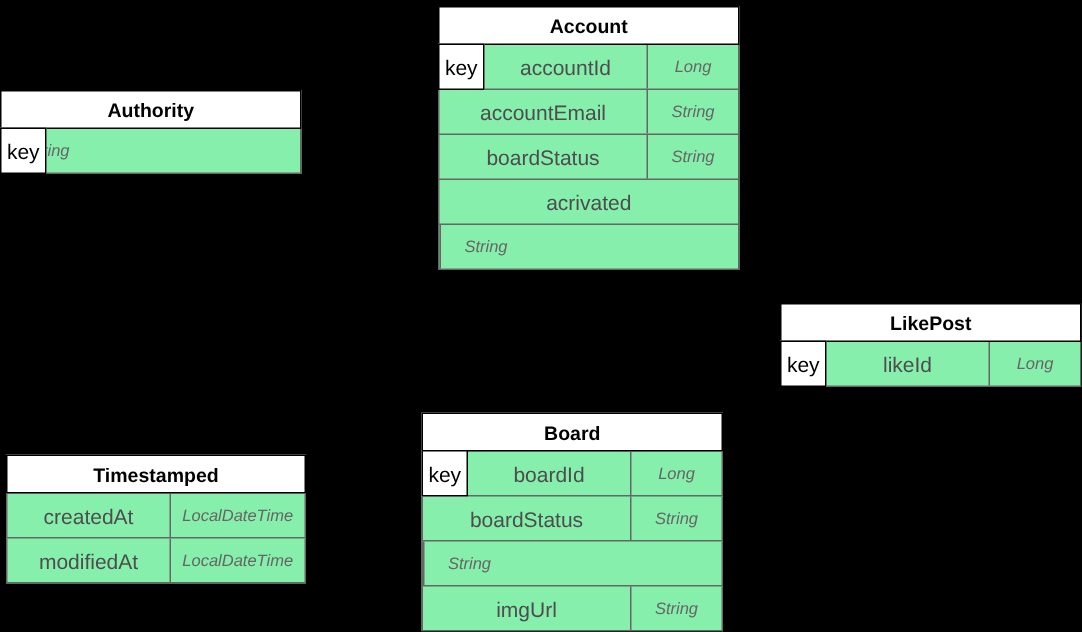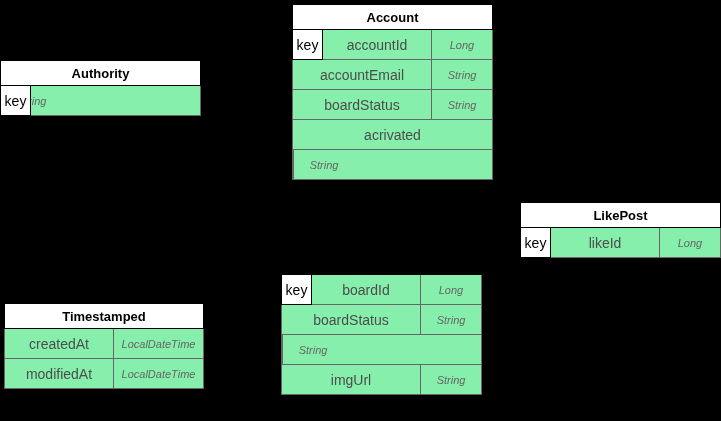--- a/index.html
+++ b/index.html
@@ -145,20 +145,21 @@
       <span class="cell-name">createdAt</span>
       <span class="cell-type">LocalDateTime</span>
     </div>
     <div class="entity-row">
       <span class="cell-name">modifiedAt</span>
       <span class="cell-type">LocalDateTime</span>
     </div>
   </div>
 
   <div class="entity entity-board">
+    <div class="entity-title">Board</div>
     <div class="entity-row has-key">
       <span class="cell-key">key</span>
       <span class="cell-name">boardId</span>
       <span class="cell-type">Long</span>
     </div>
     <div class="entity-row">
       <span class="cell-name">boardStatus</span>
       <span class="cell-type">String</span>
     </div>
     <div class="entity-row">

